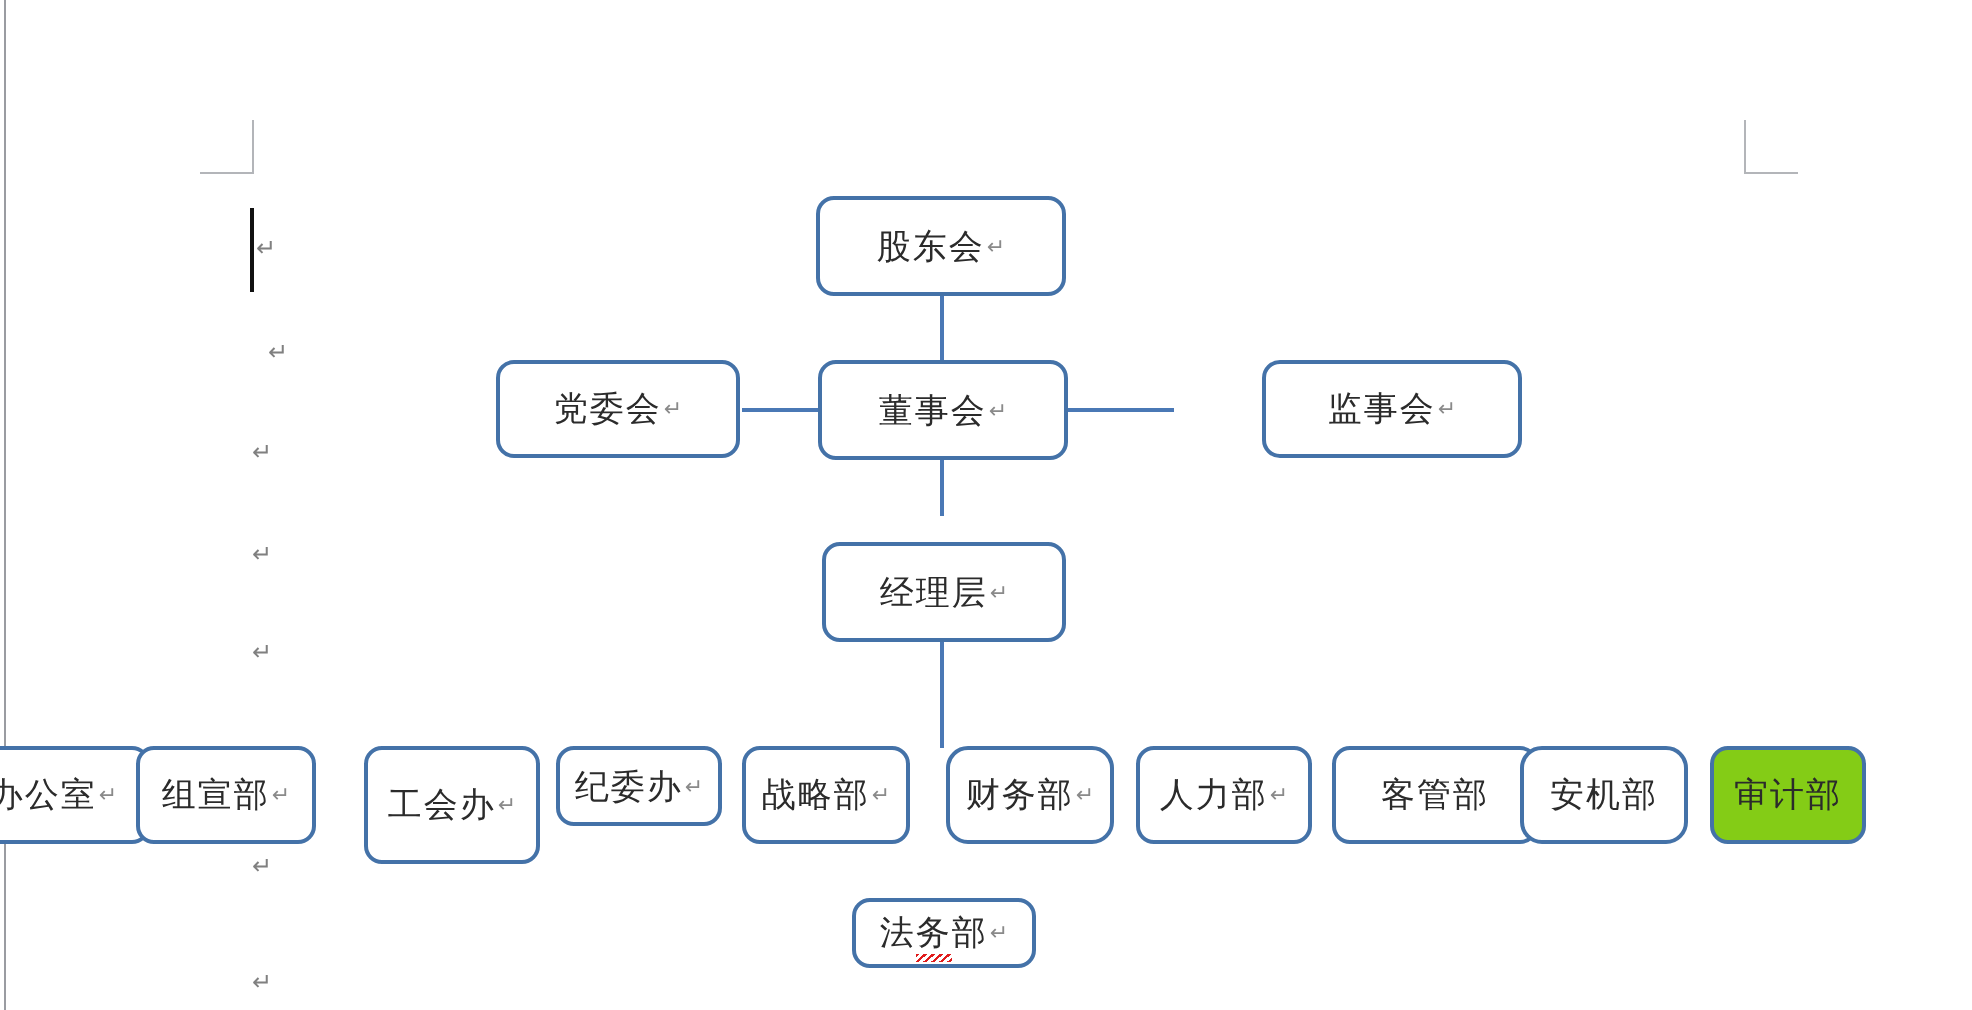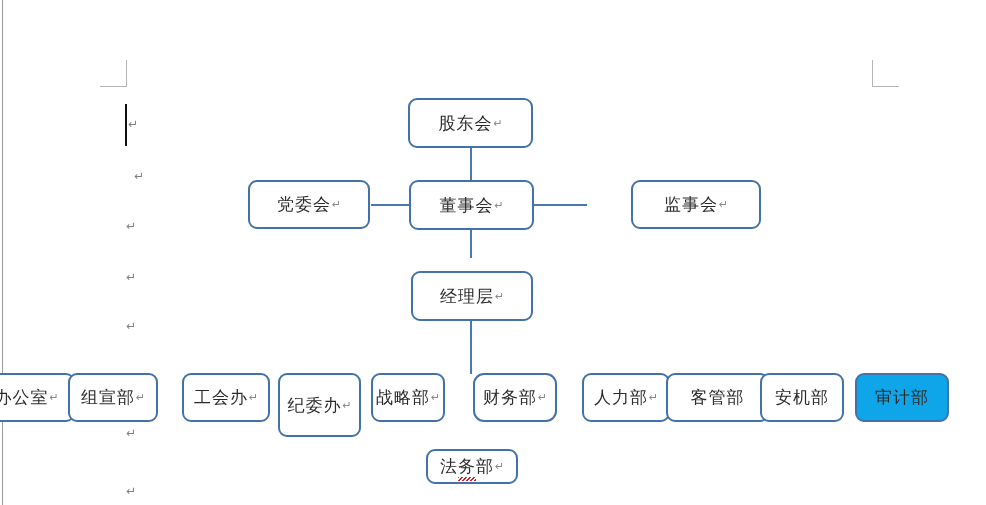--- a/index.html
+++ b/index.html
@@ -147,47 +147,47 @@
         <span class="mark">↵</span>
       </div>
       <div class="node clipped" style="left: -20px; top: 373px; width: 95px; height: 49px; border-color: rgb(68, 114, 168); background: rgb(255, 255, 255);">
         <span class="lbl">办公室</span>
         <span class="mark">↵</span>
       </div>
       <div class="node" style="left: 68px; top: 373px; width: 90px; height: 49px; border-color: rgb(68, 114, 168); background: rgb(255, 255, 255);">
         <span class="lbl">组宣部</span>
         <span class="mark">↵</span>
       </div>
-      <div class="node" style="left: 182px; top: 373px; width: 88px; height: 49px; border-color: rgb(68, 114, 168); background: rgb(255, 255, 255);">
+      <div class="node" style="left: 182px; top: 373px; width: 88px; height: 59px; border-color: rgb(68, 114, 168); background: rgb(255, 255, 255);">
         <span class="lbl">工会办</span>
         <span class="mark">↵</span>
       </div>
-      <div class="node" style="left: 278px; top: 373px; width: 83px; height: 64px; border-color: rgb(68, 114, 168); background: rgb(255, 255, 255); align-items: center;">
+      <div class="node" style="left: 278px; top: 373px; width: 83px; height: 40px; border-color: rgb(68, 114, 168); background: rgb(255, 255, 255); align-items: center;">
         <span class="lbl">纪委办</span>
         <span class="mark">↵</span>
       </div>
-      <div class="node" style="left: 371px; top: 373px; width: 74px; height: 49px; border-color: rgb(68, 114, 168); background: rgb(255, 255, 255);">
+      <div class="node" style="left: 371px; top: 373px; width: 84px; height: 49px; border-color: rgb(68, 114, 168); background: rgb(255, 255, 255);">
         <span class="lbl">战略部</span>
         <span class="mark">↵</span>
       </div>
       <div class="node" style="left: 473px; top: 373px; width: 84px; height: 49px; border-color: rgb(68, 114, 168); background: rgb(255, 255, 255); border-radius: 11px;">
         <span class="lbl">财务部</span>
         <span class="mark">↵</span>
       </div>
-      <div class="node" style="left: 568px; top: 373px; width: 88px; height: 49px; border-color: rgb(68, 114, 168); background: rgb(255, 255, 255); margin-left: 14px;">
+      <div class="node" style="left: 568px; top: 373px; width: 88px; height: 49px; border-color: rgb(68, 114, 168); background: rgb(255, 255, 255);">
         <span class="lbl">人力部</span>
         <span class="mark">↵</span>
       </div>
       <div class="node" style="left: 666px; top: 373px; width: 103px; height: 49px; border-color: rgb(68, 114, 168); background: rgb(255, 255, 255);">
         <span class="lbl">客管部</span>
       </div>
-      <div class="node" style="left: 760px; top: 373px; width: 84px; height: 49px; border-color: rgb(68, 114, 168); background: rgb(255, 255, 255);">
+      <div class="node" style="left: 760px; top: 373px; width: 84px; height: 49px; border-color: rgb(68, 114, 168); background: rgb(255, 255, 255); border-radius: 11px;">
         <span class="lbl">安机部</span>
       </div>
-      <div class="node" style="left: 855px; top: 373px; width: 94px; height: 49px; border-color: rgb(68, 114, 168); background: #0ea5e9;">
+      <div class="node" style="left: 855px; top: 373px; width: 78px; height: 49px; border-color: rgb(68, 114, 168); background: #84cc16;">
         <span class="lbl">审计部</span>
       </div>
       <div class="node" style="left: 426px; top: 449px; width: 92px; height: 35px; border-color: rgb(68, 114, 168); background: rgb(255, 255, 255);">
         <span class="lbl">法务部<span class="squiggle" style="left: 33.3333%; width: 33.3333%;"></span></span>
         <span class="mark">↵</span>
       </div>
     </div>
 
 </div>
 

